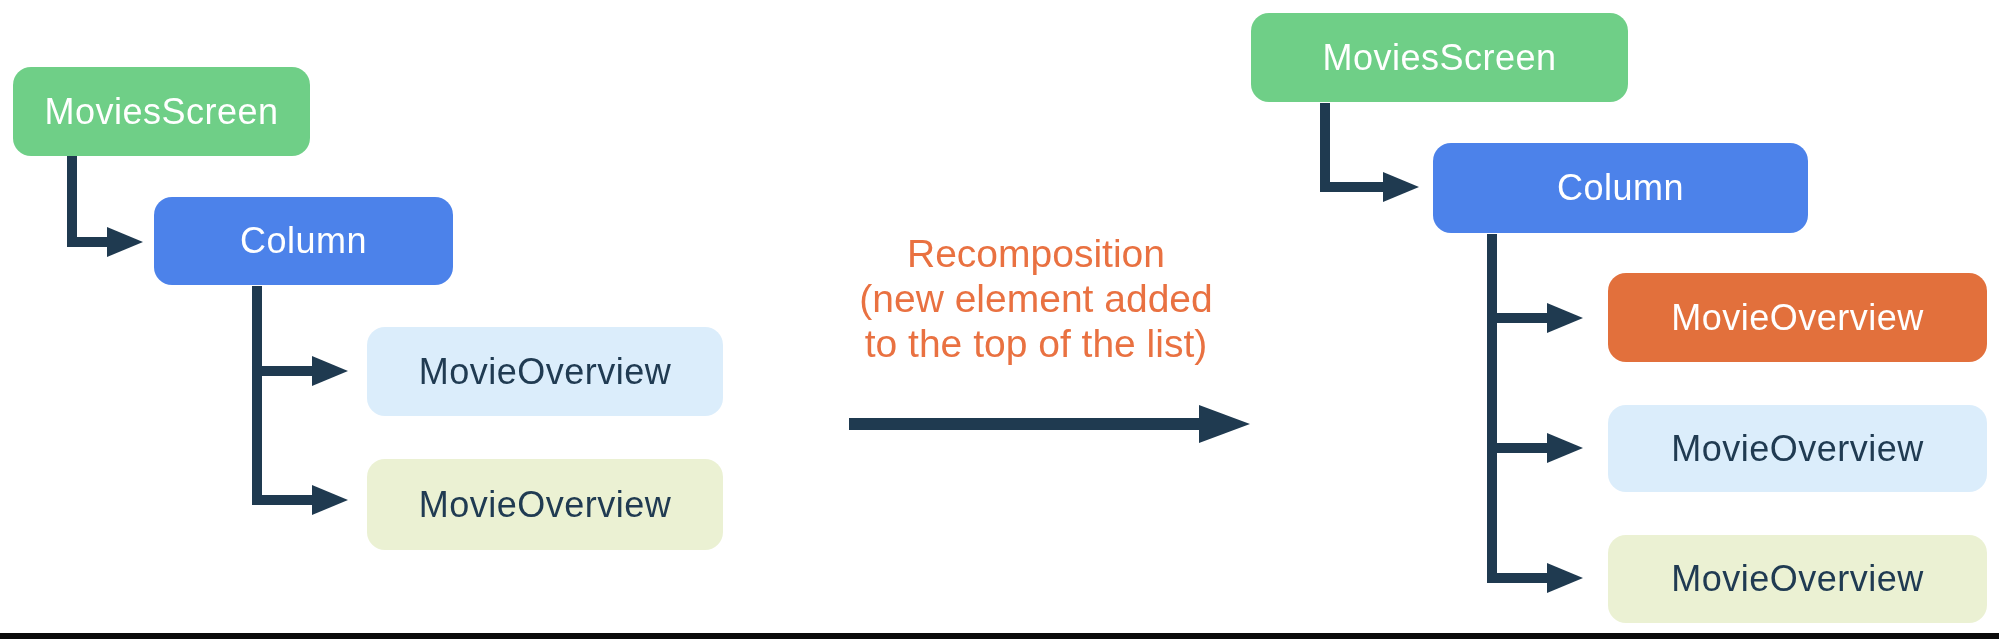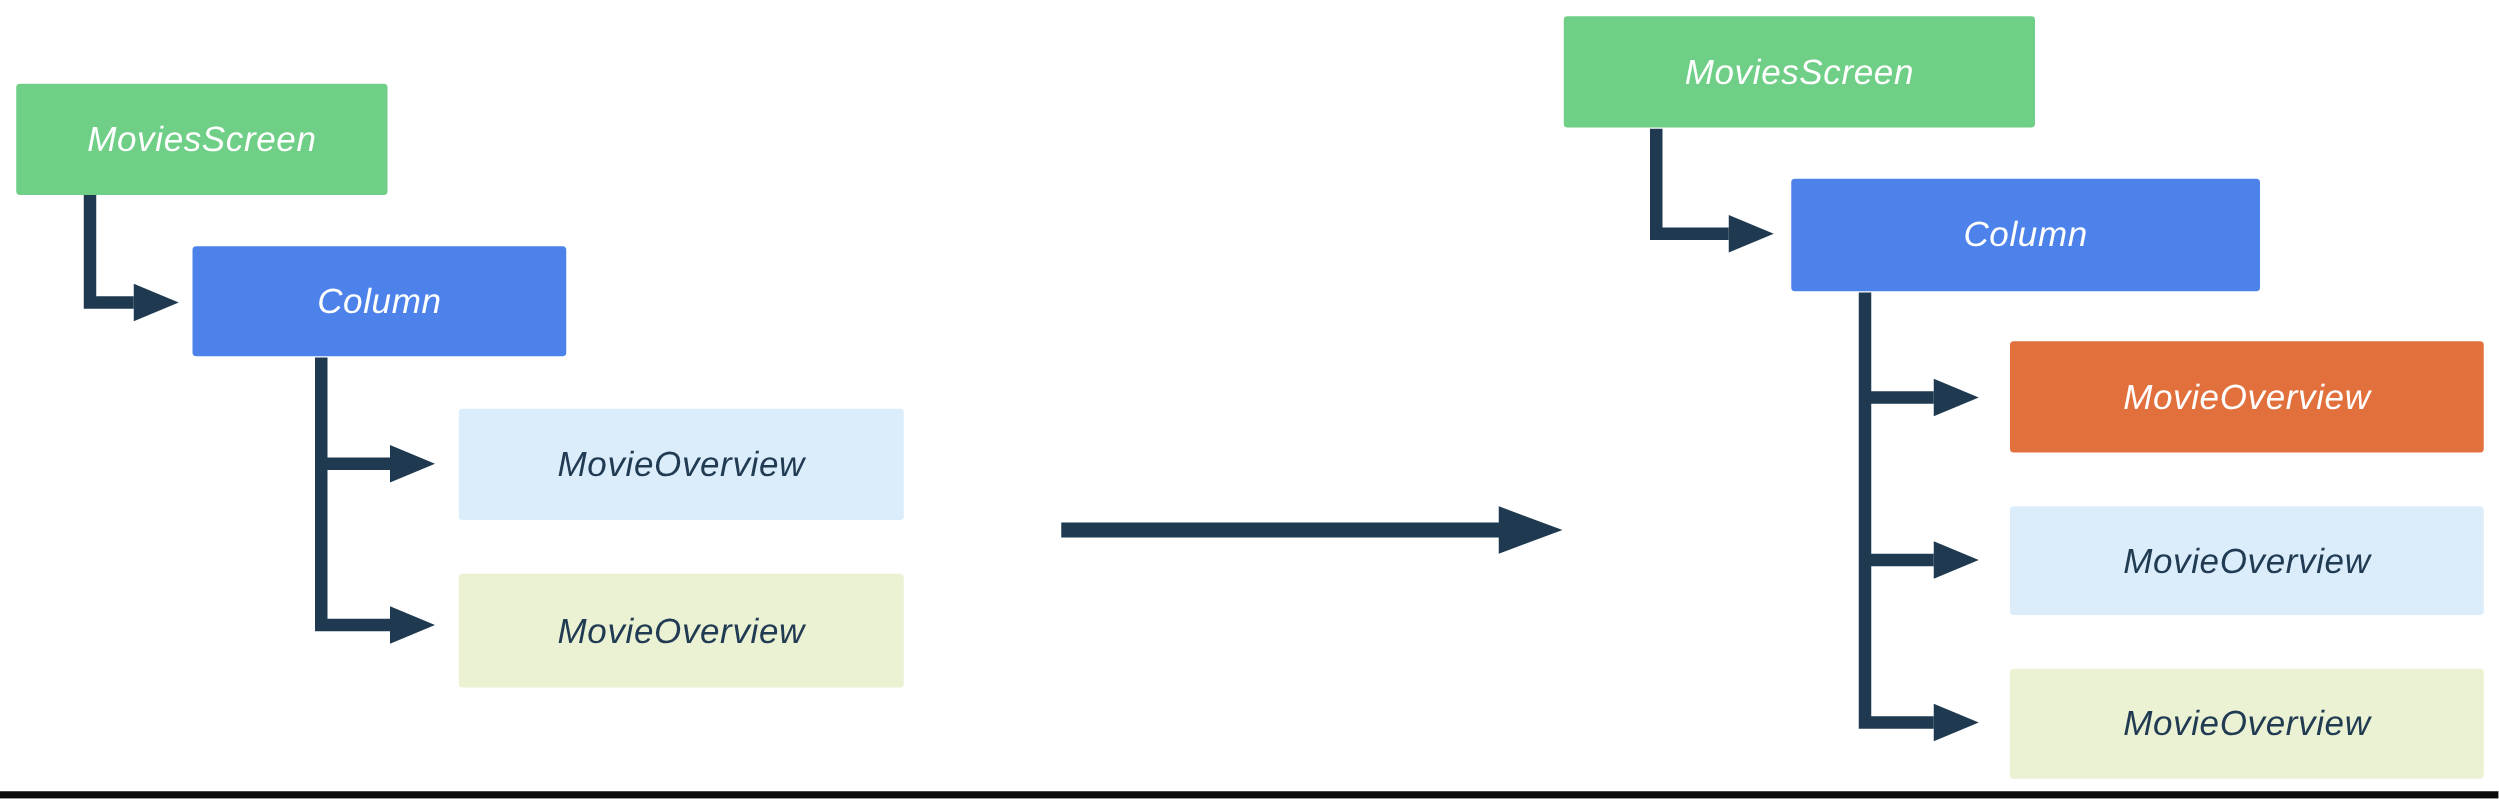--- a/index.html
+++ b/index.html
@@ -30,25 +30,24 @@
   }
   .connector-layer polygon.arrowhead {
     fill: var(--color-line, #1F3A50);
     stroke: none;
   }
   .node {
     position: absolute;
     display: flex;
     align-items: center;
     justify-content: center;
-    border-radius: 3px;
-    font-size: 28px;
+    border-radius: 18px;
+    font-size: 36px;
     letter-spacing: 0.5px;
     white-space: nowrap;
-    font-style: italic;
   }
   .node.green  { background: var(--color-green,  #6FCF87); color: var(--color-text-light, #ffffff); }
   .node.blue   { background: var(--color-blue,   #4C82EA); color: var(--color-text-light, #ffffff); }
   .node.orange { background: var(--color-orange, #E2703C); color: var(--color-text-light, #ffffff); }
   .node.lightblue   { background: var(--color-light-blue,   #DBEDFB); color: var(--color-text-dark, #203B52); }
   .node.lightyellow { background: var(--color-light-yellow, #EBF1D3); color: var(--color-text-dark, #203B52); }
   .caption {
     position: absolute;
     left: 816px;
     top: 231px;
@@ -92,20 +91,25 @@
     <polygon class="arrowhead" points="1547,303 1583,318 1547,333"></polygon>
     <polygon class="arrowhead" points="1547,433 1583,448 1547,463"></polygon>
     <polygon class="arrowhead" points="1547,563 1583,578 1547,593"></polygon>
   </svg>
 
   <div class="node green" style="left:13px; top:67px; width:297px; height:89px;">MoviesScreen</div>
   <div class="node blue" style="left:154px; top:197px; width:299px; height:88px;">Column</div>
   <div class="node lightblue" style="left:367px; top:327px; width:356px; height:89px;">MovieOverview</div>
   <div class="node lightyellow" style="left:367px; top:459px; width:356px; height:91px;">MovieOverview</div>
 
+  <div class="caption">
+    <span>Recomposition</span>
+    <span>(new element added</span>
+    <span>to the top of the list)</span>
+  </div>
 
   <div class="node green" style="left:1251px; top:13px; width:377px; height:89px;">MoviesScreen</div>
   <div class="node blue" style="left:1433px; top:143px; width:375px; height:90px;">Column</div>
   <div class="node orange" style="left:1608px; top:273px; width:379px; height:89px;">MovieOverview</div>
   <div class="node lightblue" style="left:1608px; top:405px; width:379px; height:87px;">MovieOverview</div>
   <div class="node lightyellow" style="left:1608px; top:535px; width:379px; height:88px;">MovieOverview</div>
 
   <div class="bottom-rule"></div>
 </div>
 

